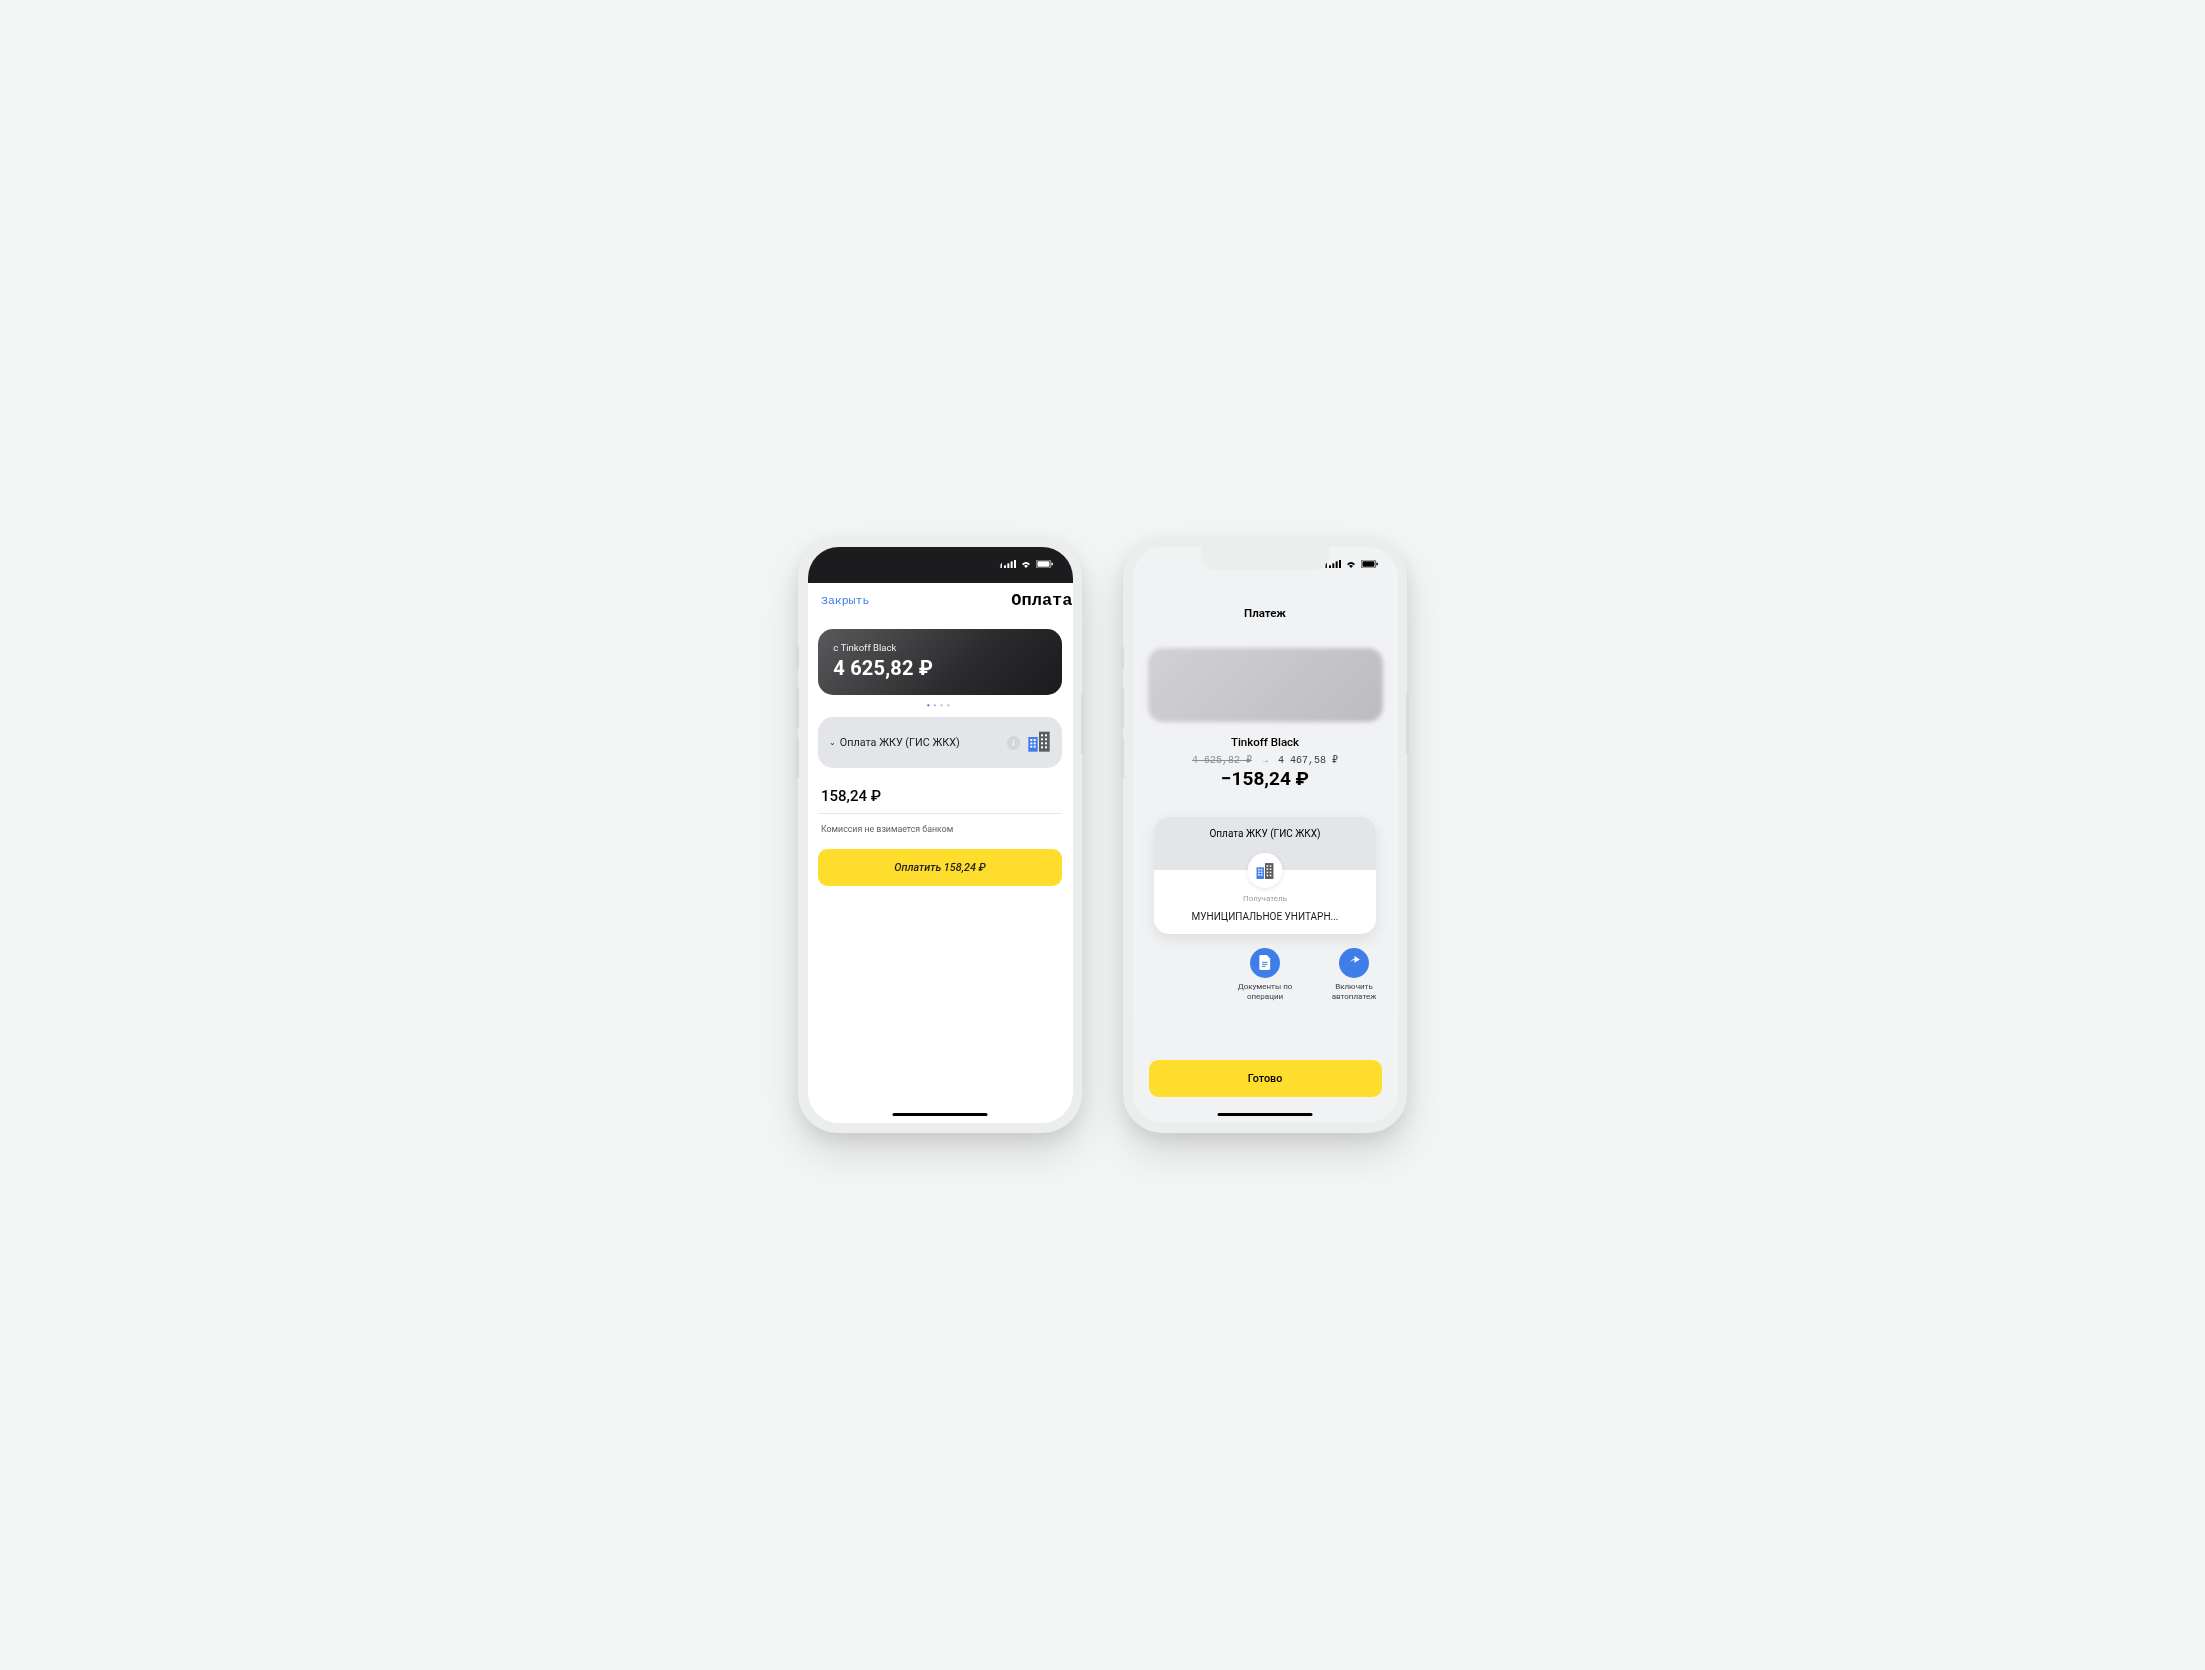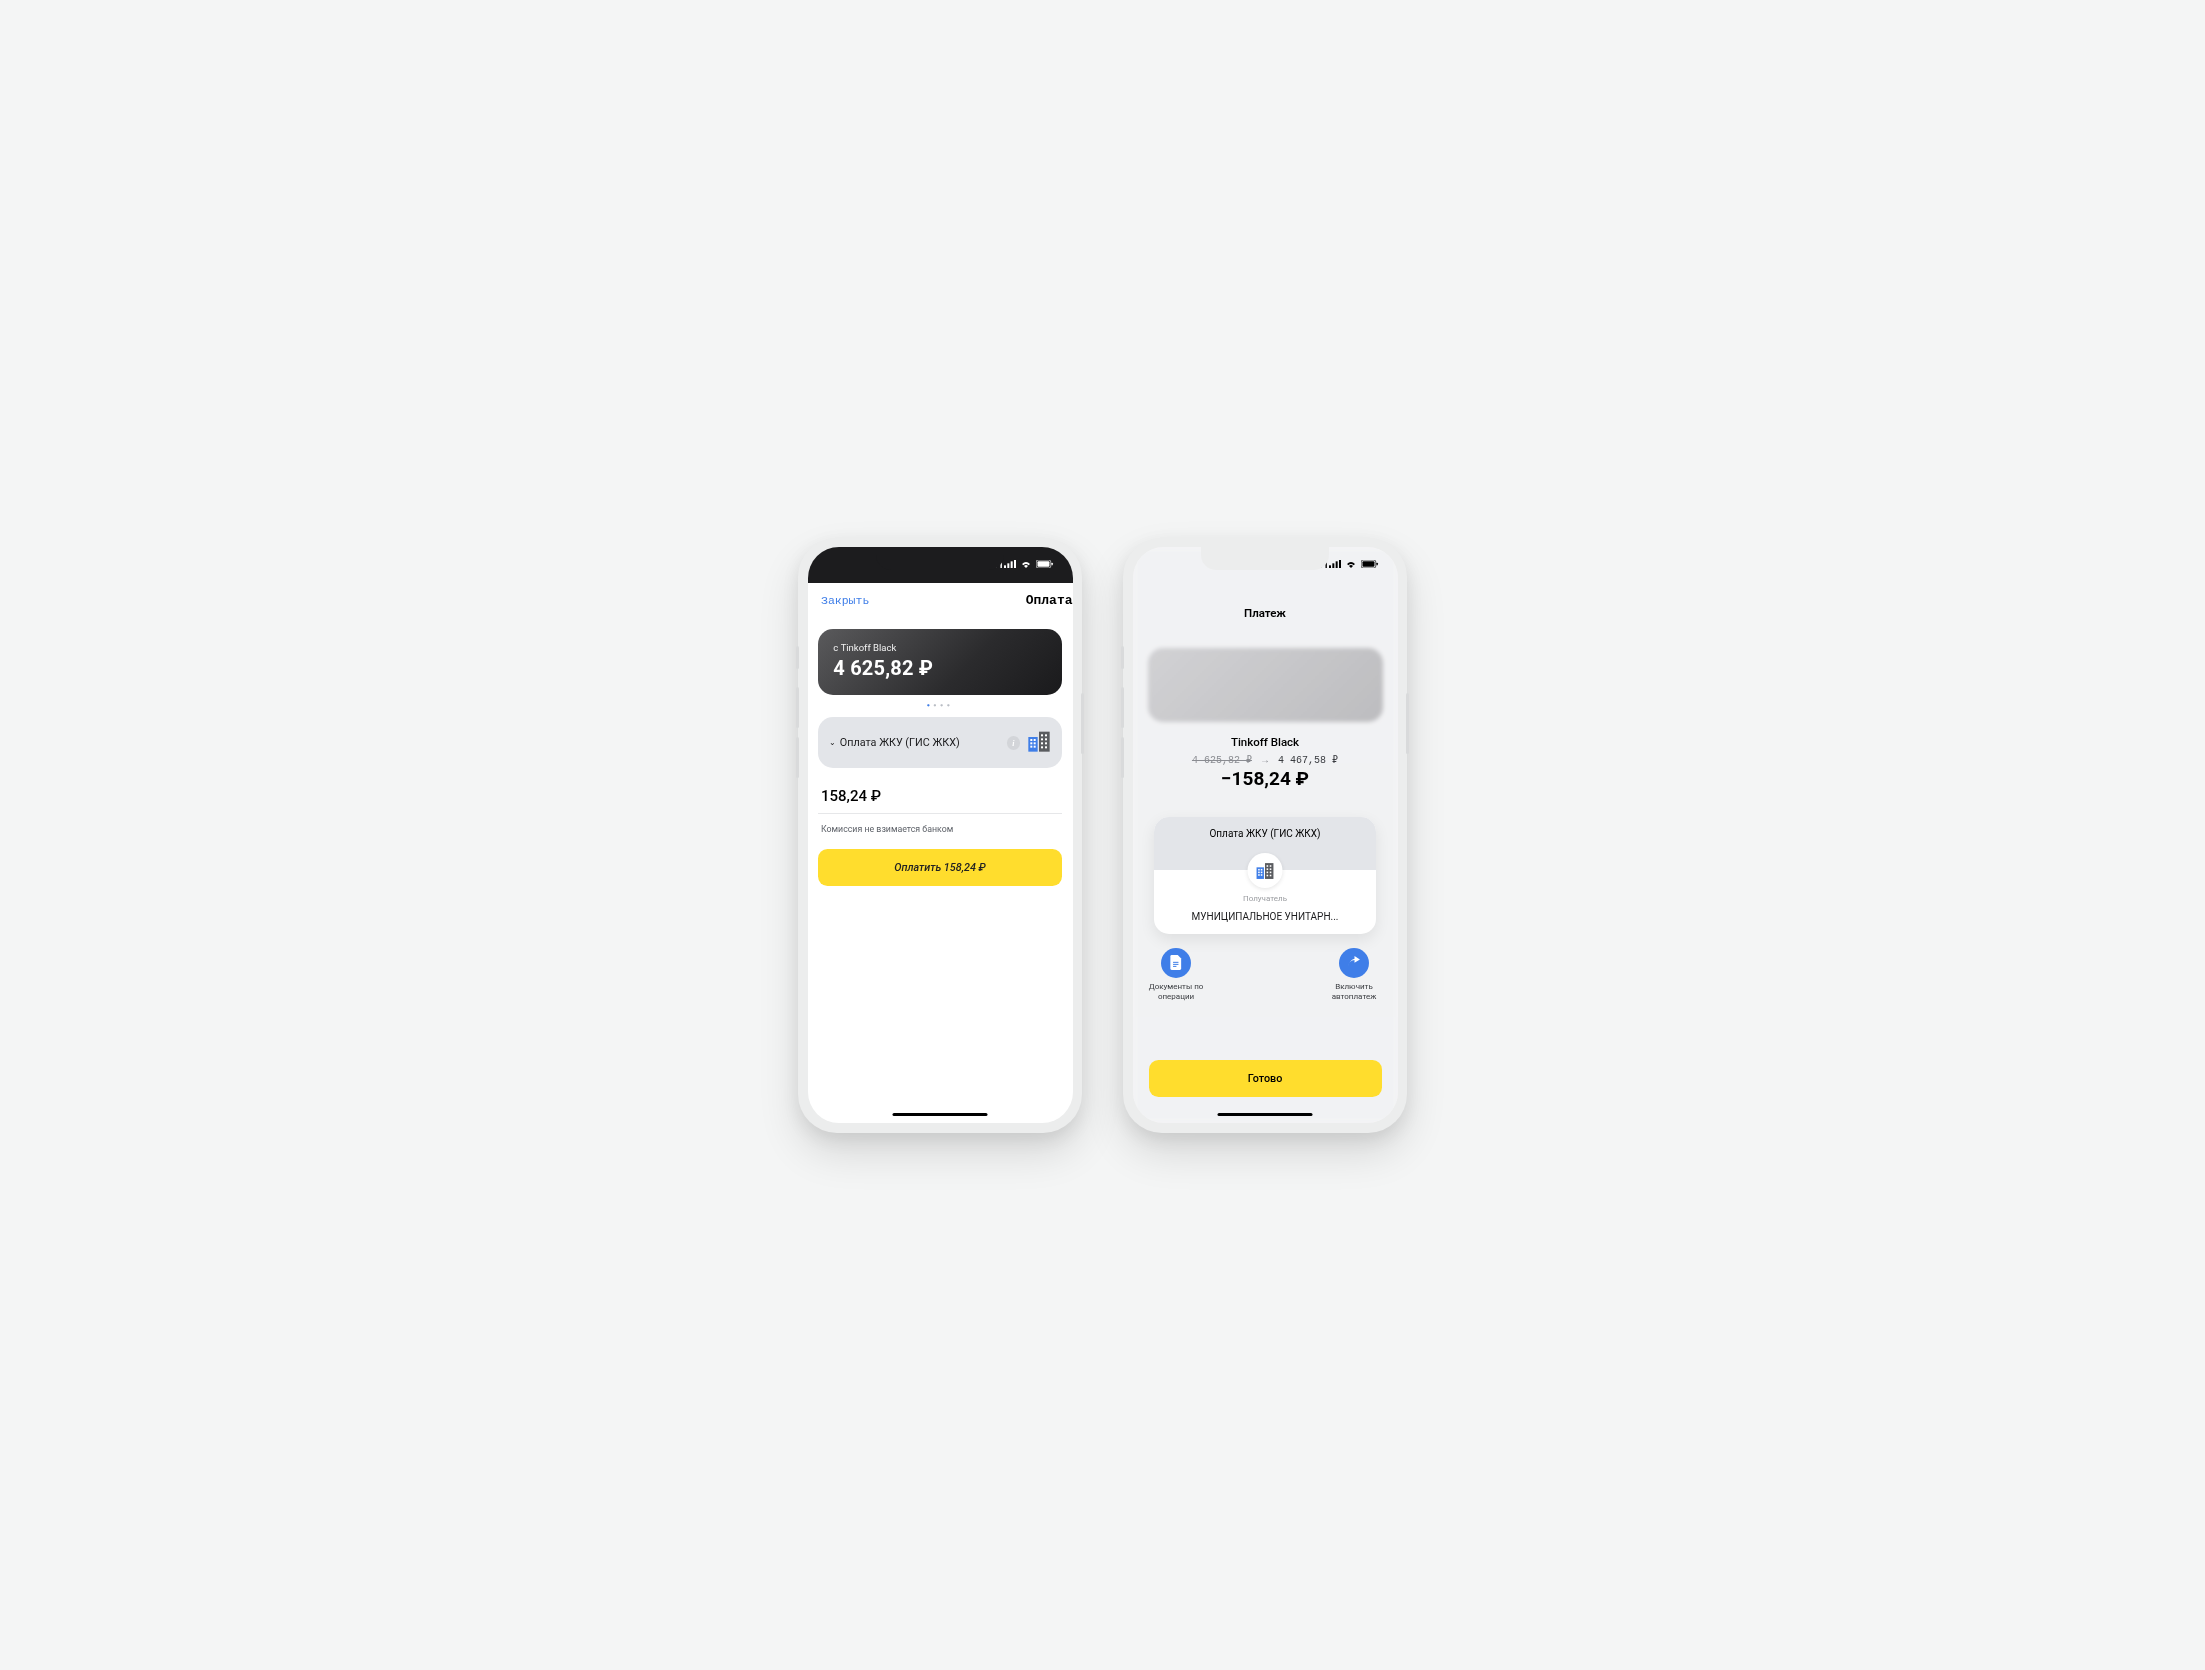--- a/index.html
+++ b/index.html
@@ -66,21 +66,21 @@
     font-family: Liberation Mono, monospace;
   }
   .navbar .close {
     position: absolute;
     left: 13.5px;
     color: #3f7ee8;
     font-size: 11.5px;
     font-weight: 400;
   }
   .navbar .title {
-    font-size: 13px;
+    font-size: 17px;
     font-weight: 600;
     color: #000;
   }
   .content { flex:1; padding: 10.8px; }
 
   .card-black {
     background: linear-gradient(135deg, #5a5a5c 0%, #2b2b2d 60%, #1a1a1c 100%);
     border-radius: 15px;
     padding: 13.5px 15px 15px;
     color: #fff;
@@ -183,21 +183,21 @@
     width:35px;height:35px;
     border-radius:50%;
     background:#fff;
     display:flex;align-items:center;justify-content:center;
     box-shadow:0 1.4px 4px rgba(0,0,0,0.1);
   }
   .receipt-body{ padding:24px 9.5px 12px; }
   .recipient-label{ font-size:8px; color:#9a9ca0; margin-bottom:8px;}
   .recipient-name{ font-size:10px; color:#1c1c1e; }
 
-  .action-row{ display:flex; justify-content:space-between; gap:34px; margin-bottom:13.5px;}
+  .action-row{ display:flex; justify-content:flex-end; gap:34px; margin-bottom:13.5px;}
   .action-item{ display:flex; flex-direction:column; align-items:center; gap:4px; width:55px;}
   .action-circle{ width:30px; height:30px; background:#3f7ee8; border-radius:50%; display:flex; align-items:center; justify-content:center; }
   .action-label{ font-size:8px; color:#3a3c40; text-align:center; line-height:1.3;}
 
   .done-btn{
     position:absolute;
     left:16px; right:16px; bottom:26px;
     background:#ffdd2d;
     border-radius:9.5px;
     text-align:center;

